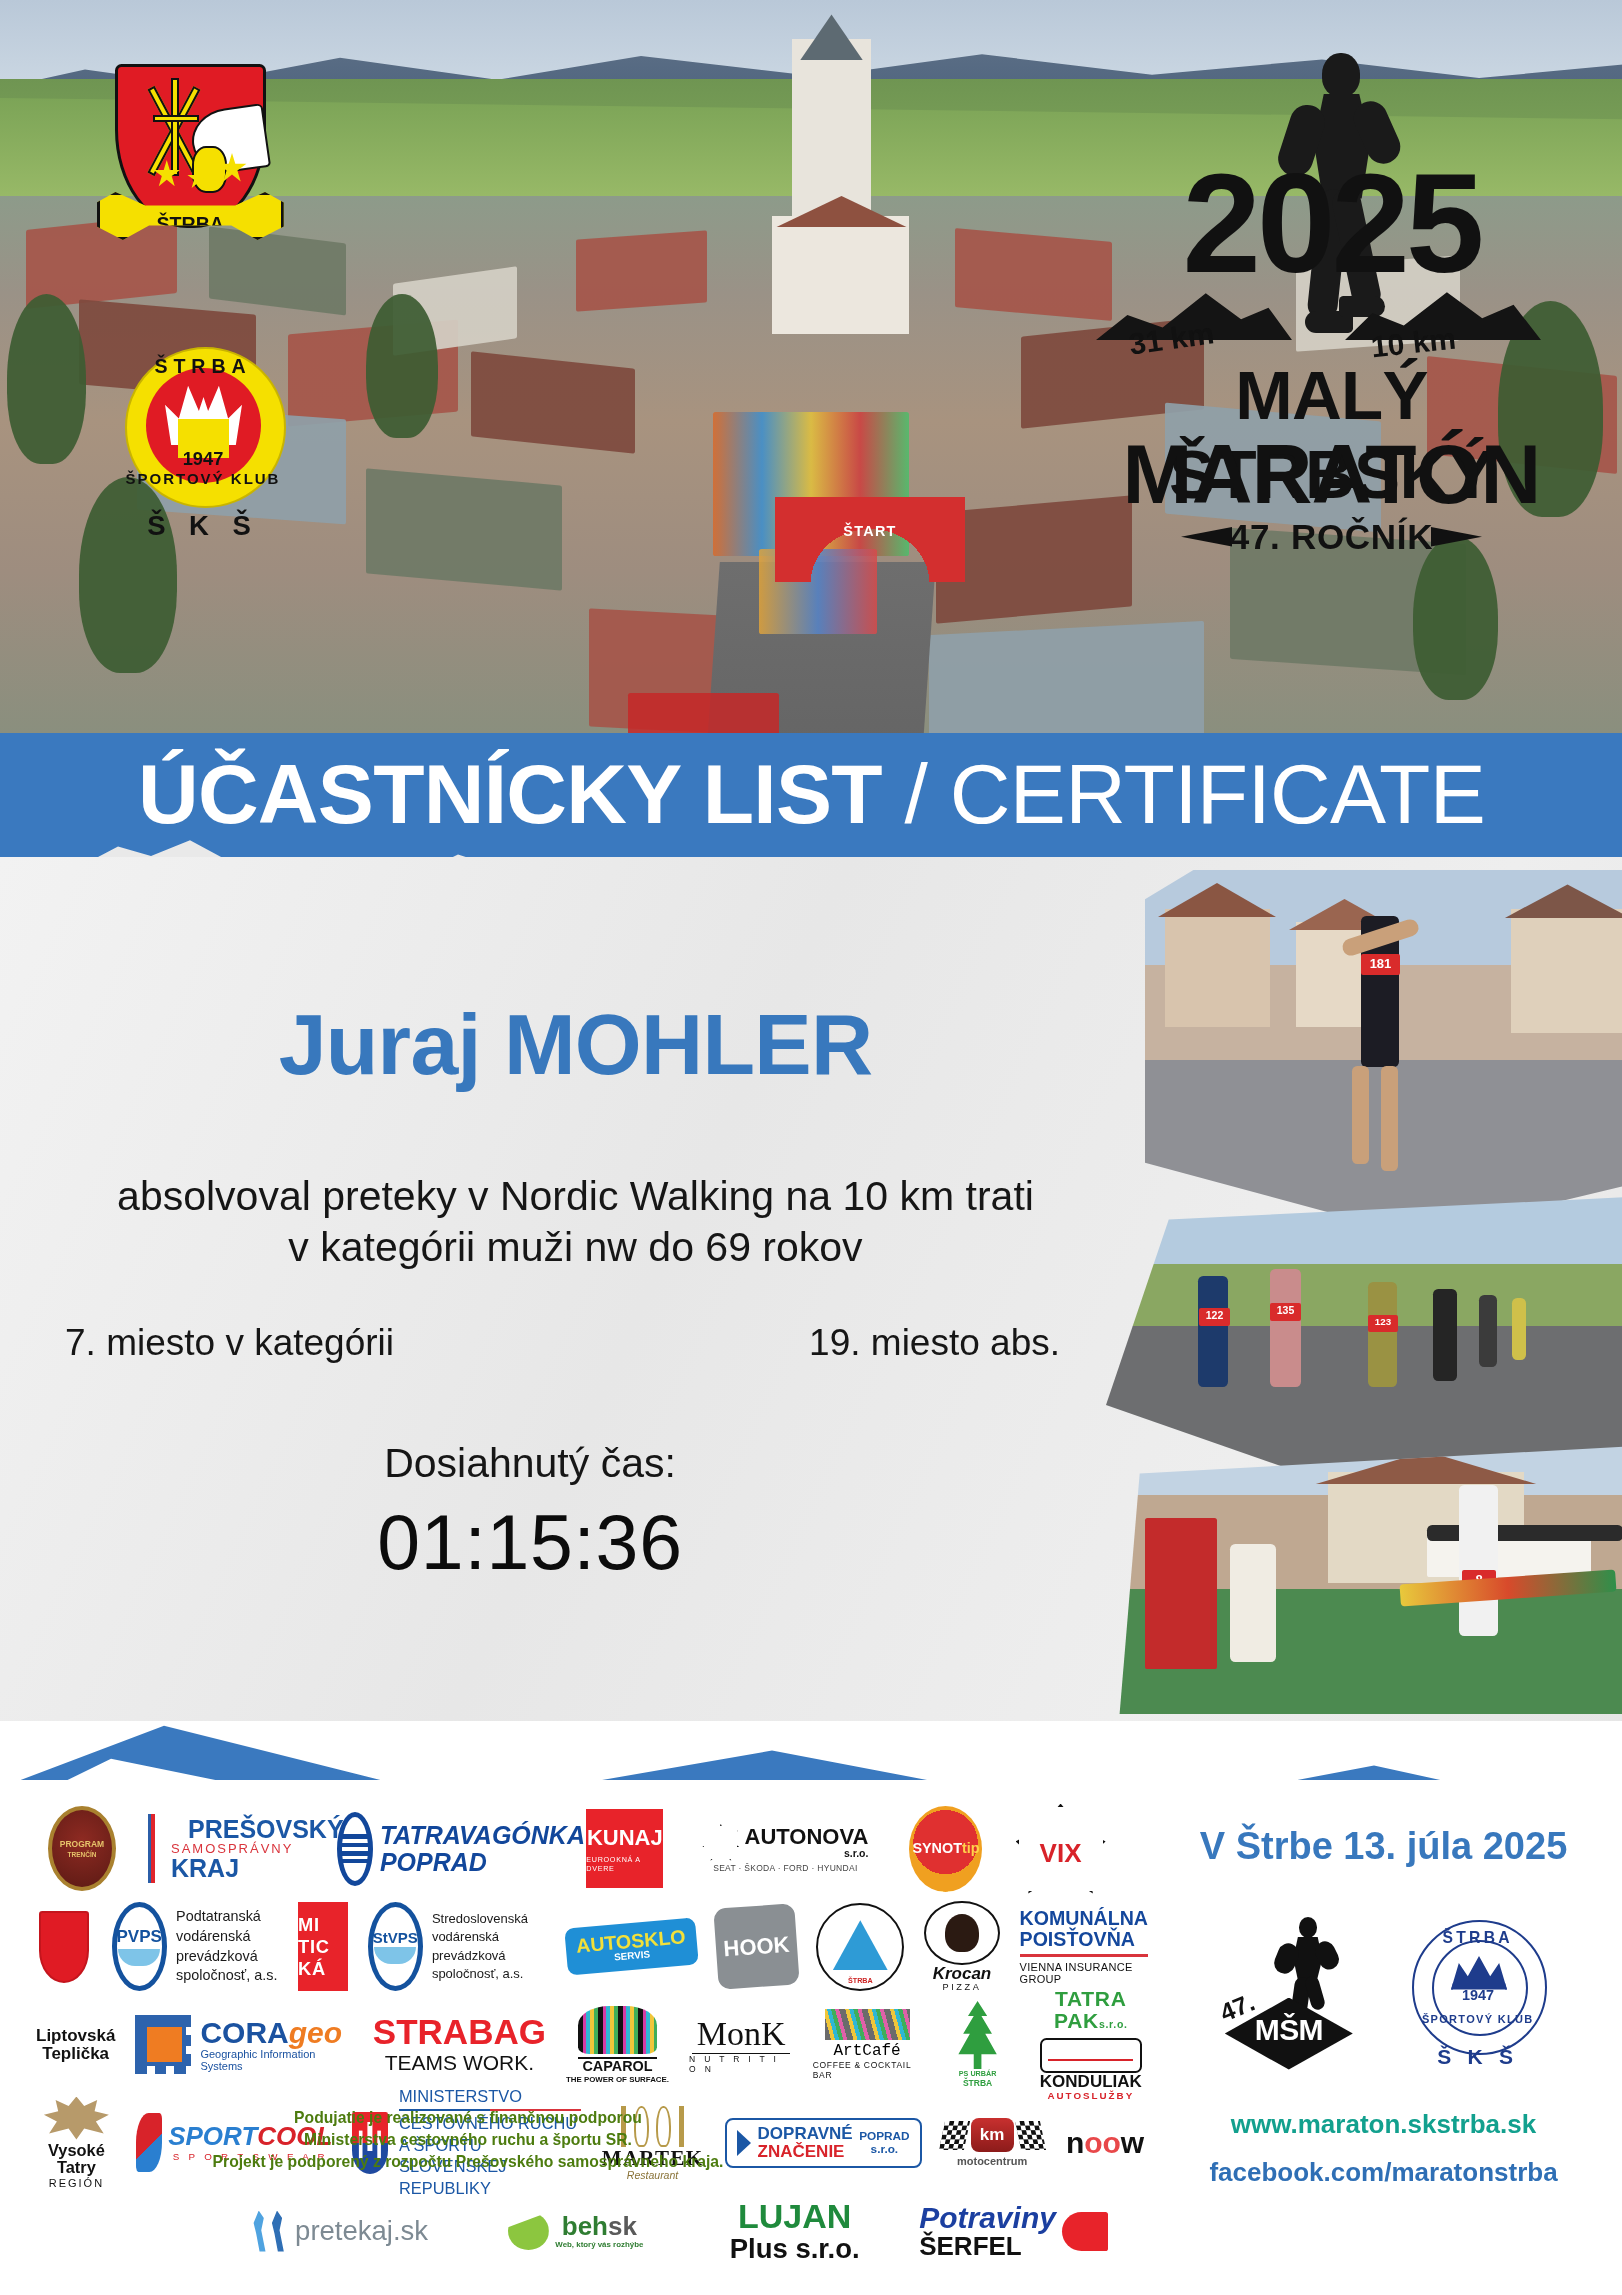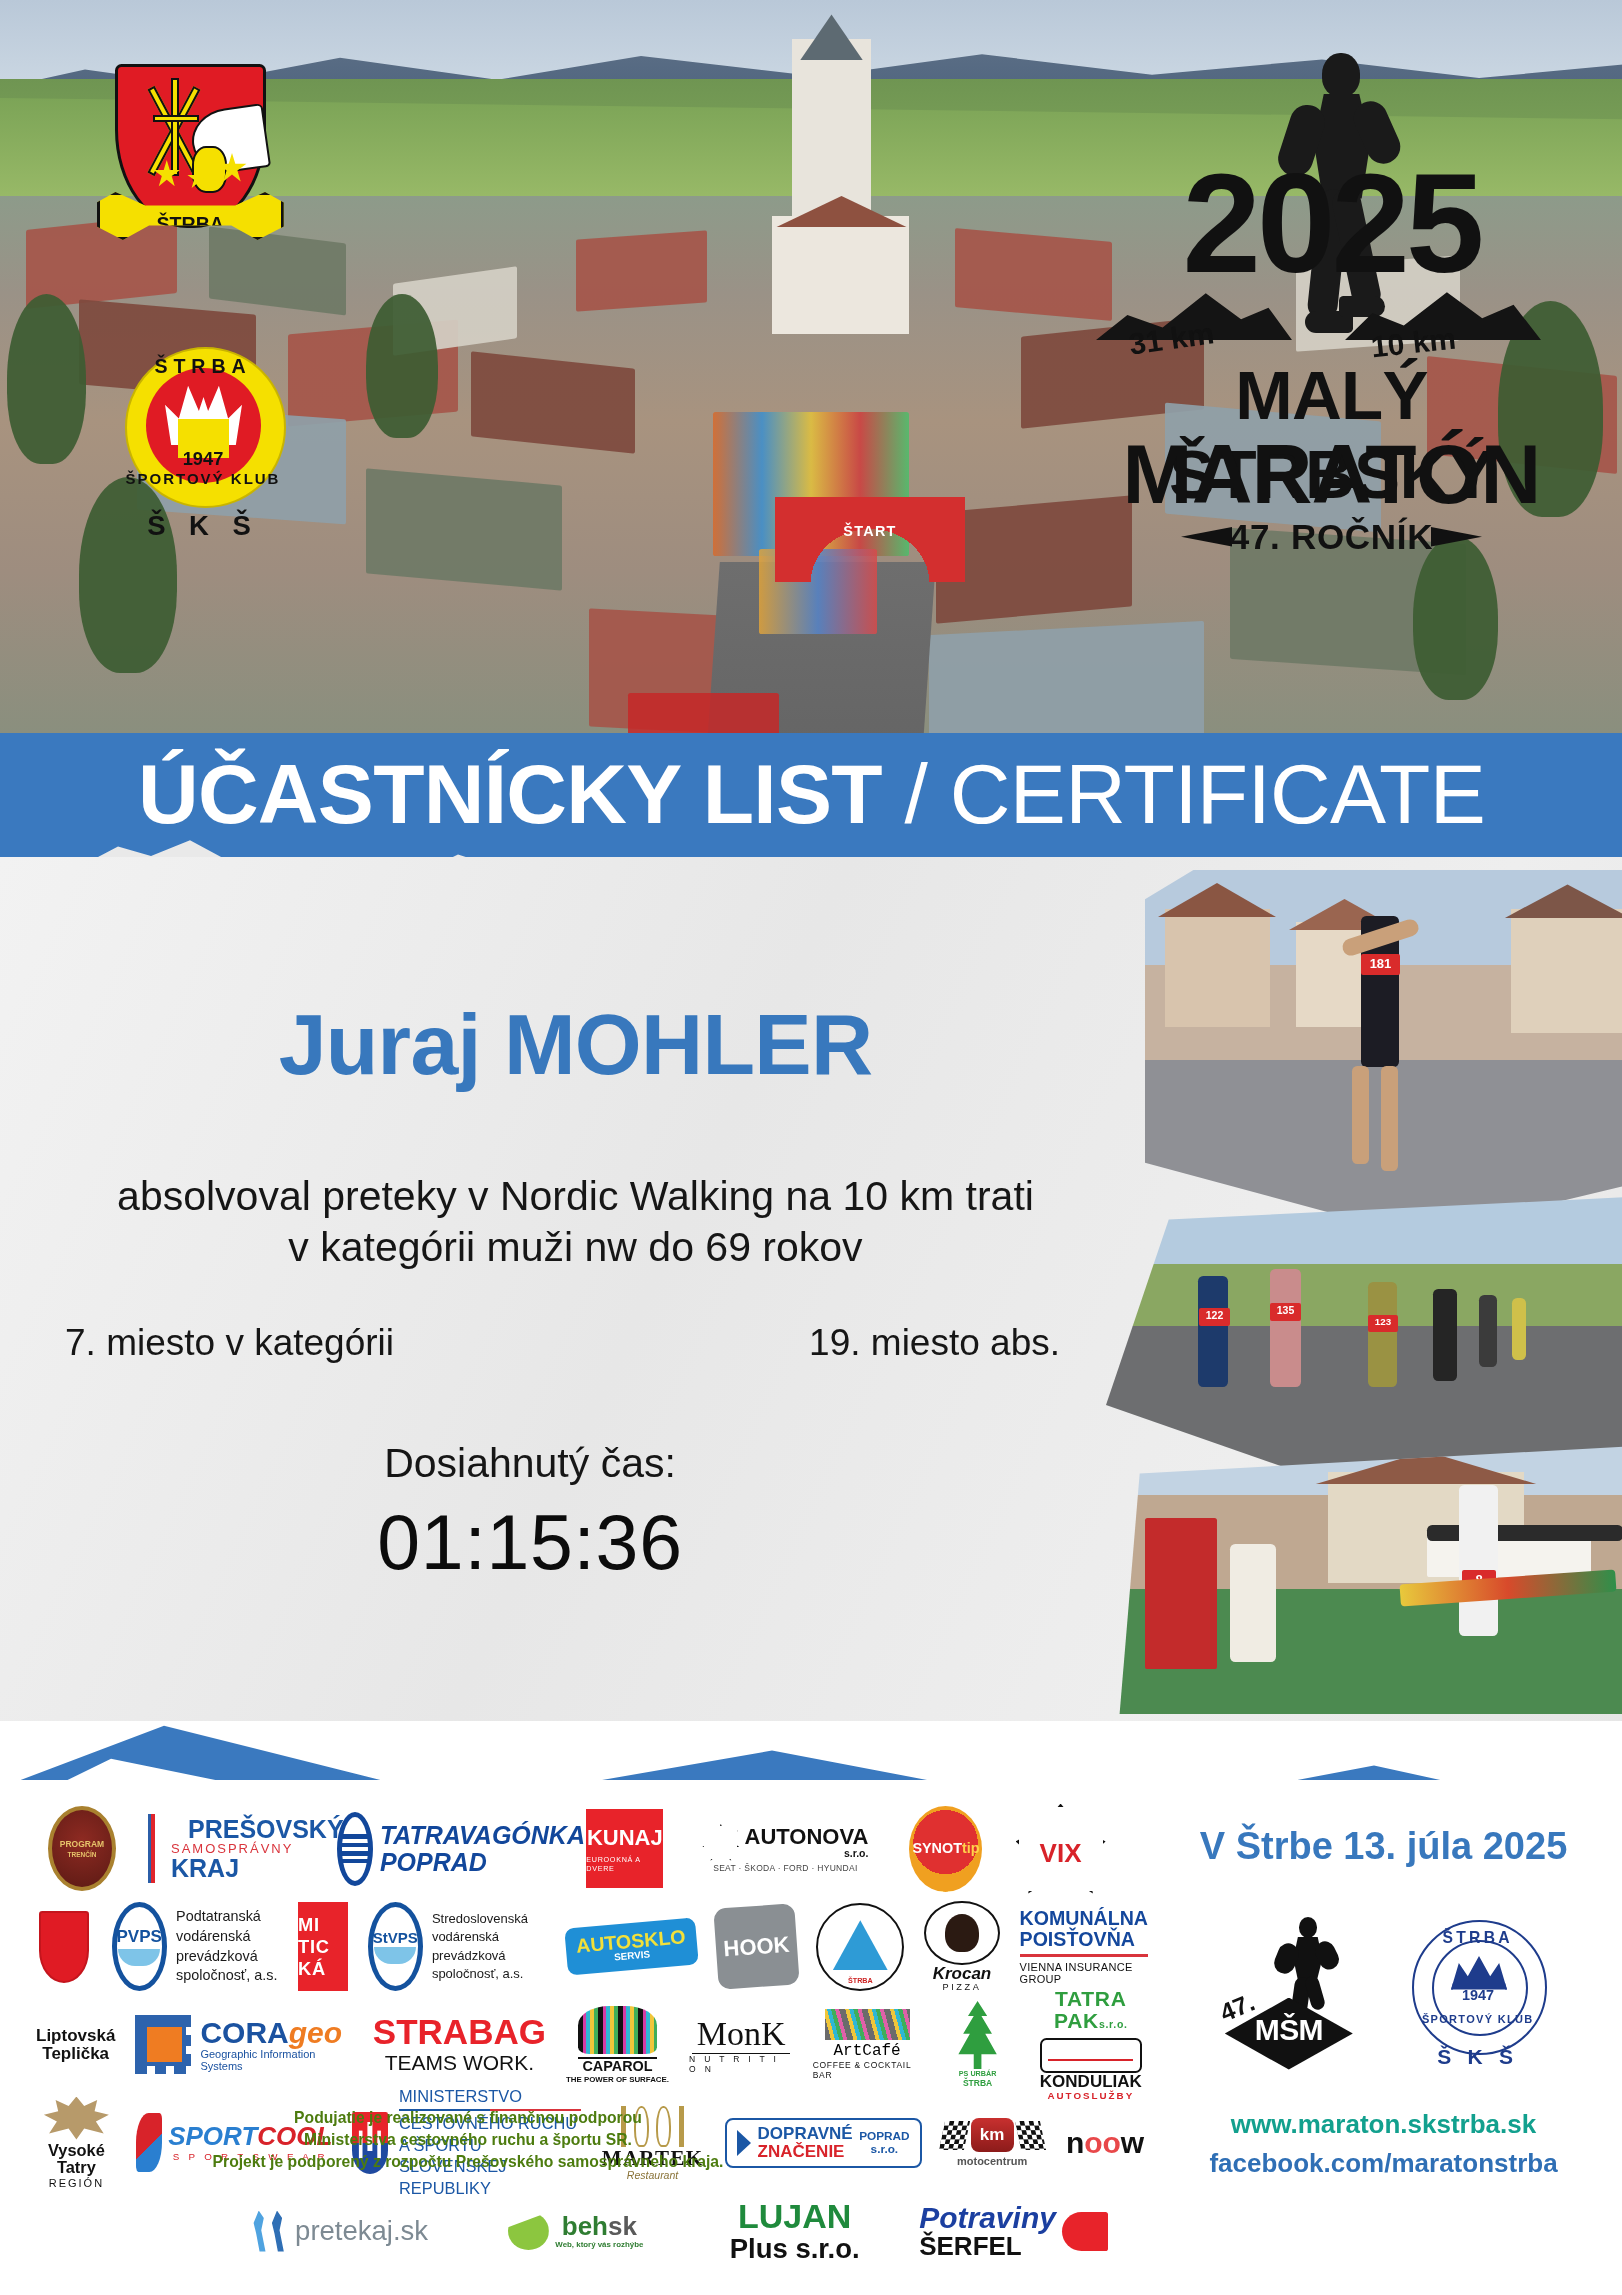--- a/index.html
+++ b/index.html
@@ -225,21 +225,21 @@
   .skstamp .t3{position:absolute;left:9.2px;top:99px;width:131px;text-align:center;
     font-size:11px;font-weight:bold;letter-spacing:1.3px;}
   .skstamp .t4{position:absolute;left:9.2px;top:131px;width:131px;text-align:center;
     font-size:21px;font-weight:bold;letter-spacing:5.2px;}
   .skstamp .pk{position:absolute;left:48px;top:41px;width:52px;height:35px;
     border-left:2px solid #1e3c8c;border-right:2px solid #1e3c8c;
     clip-path:polygon(0 100%,14% 24%,30% 62%,50% 4%,70% 62%,86% 24%,100% 100%);
     background:#1e3c8c;}
   .weblinks{margin-top:31px;}
   .weblinks .w1{font-size:26px;font-weight:bold;color:#12a08e;}
-  .weblinks .w2{font-size:26px;font-weight:bold;color:#2f6fb5;margin-top:8px;}
+  .weblinks .w2{font-size:26px;font-weight:bold;color:#2f6fb5;margin-top:17px;}
 </style>
 </head>
 <body>
 
 <div class="page">
 
   <div class="hero">
     <div class="hero-sky"></div>
     <div class="hero-mtn"></div>
     <div class="hero-field"></div>

